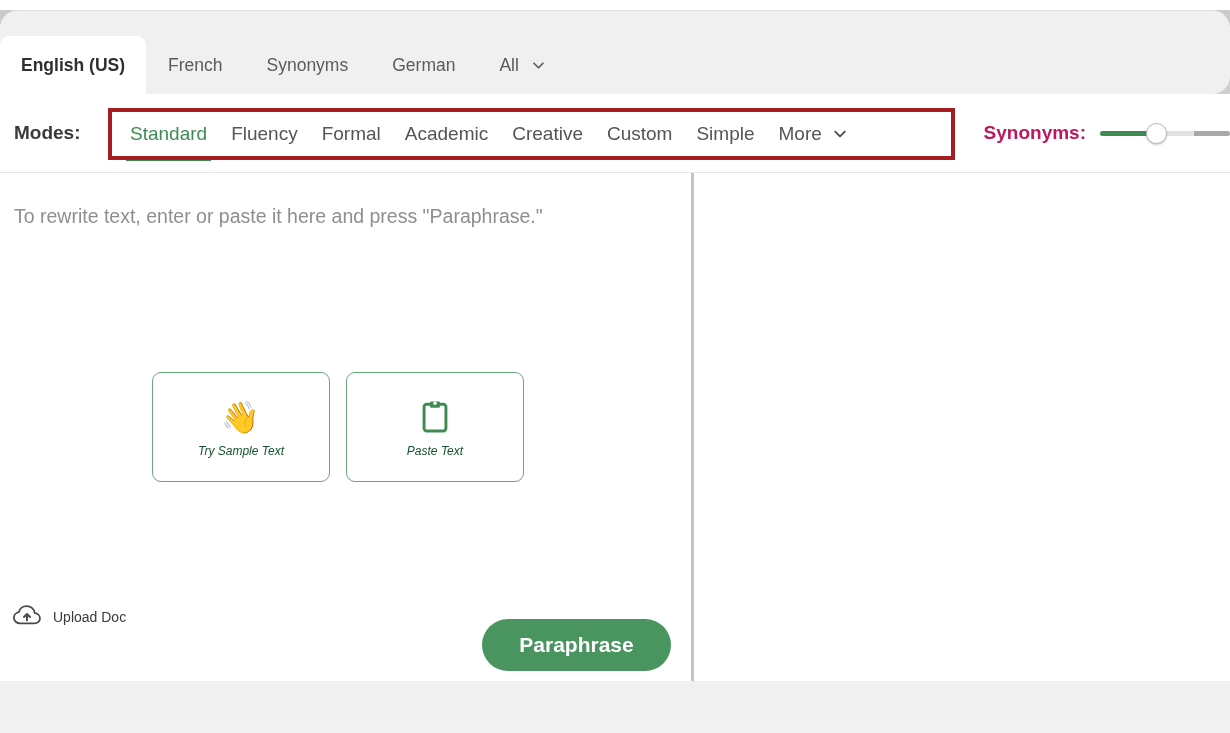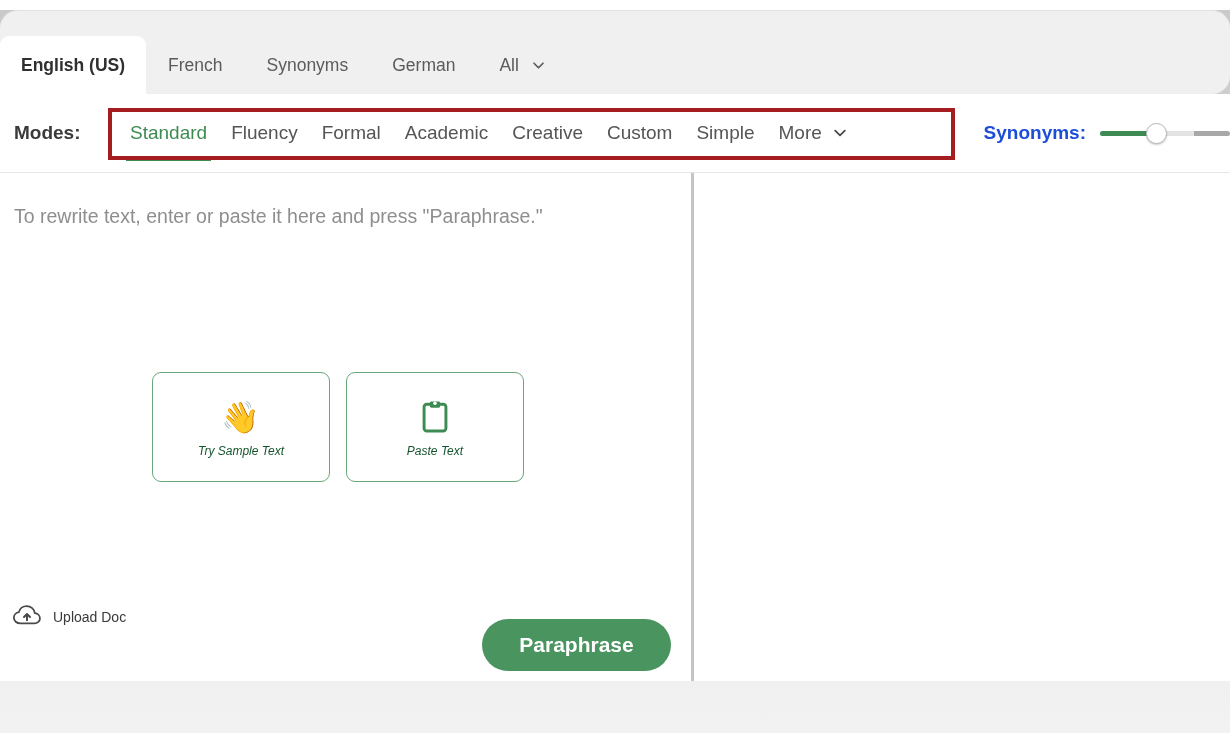--- a/index.html
+++ b/index.html
@@ -83,21 +83,21 @@
     transform: translateY(-50%);
     font-size: 19px;
     font-weight: bold;
     color: #3a3a3a;
   }
   .modes-list {
     position: absolute;
     left: 118px; top: 0;
     height: 78px;
     display: flex;
-    align-items: center;
+    align-items: flex-start;
   }
   .mode {
     position: relative;
     font-size: 19px;
     color: #555555;
     padding: 0 12px;
     white-space: nowrap;
     height: 79px;
     display: flex;
     align-items: center;
@@ -135,21 +135,21 @@
     position: absolute;
     right: 0; top: 50%;
     transform: translateY(-50%);
     display: flex;
     align-items: center;
     padding-right: 0;
   }
   .syn-label {
     font-size: 19px;
     font-weight: bold;
-    color: #1d4ed8;
+    color: #be185d;
     margin-right: 14px;
     white-space: nowrap;
   }
   .slider {
     position: relative;
     width: 130px;
     height: 22px;
     display: flex;
     align-items: center;
   }

